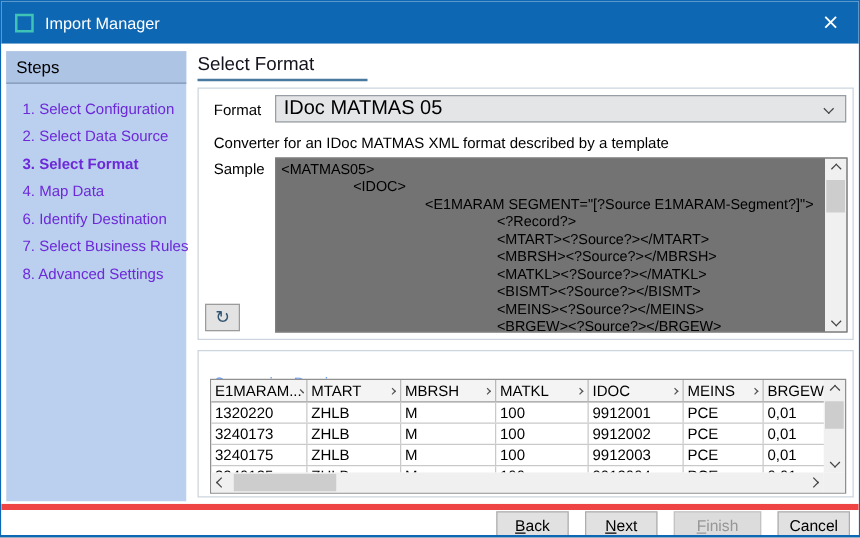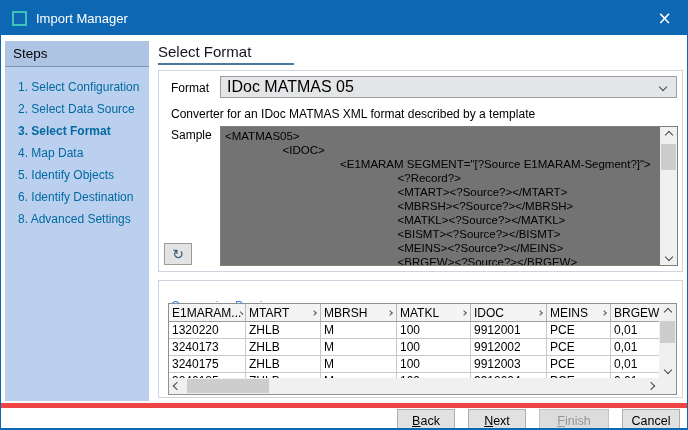--- a/index.html
+++ b/index.html
@@ -14,21 +14,21 @@
   .app-icon { width:15px; height:15px; border:2px solid #3ec3b6; margin-left:11px; }
   .title { color:#ffffff; font-size:13px; margin-left:9px; flex:1; }
   .close-btn { width:45px; height:29px; display:flex; align-items:center; justify-content:center; cursor:default; }
   .close-x { color:#ffffff; font-size:17px; line-height:17px; font-family:"DejaVu Sans", sans-serif; }
   
   .content { position:relative; height:368px; flex-shrink:0; background:#ffffff; }
   
   .sidebar { position:absolute; left:4px; top:6px; width:144px; height:360px; background:#bad0ee; }
   .sidebar-title { height:26px; background:#aec4e4; border-bottom:1px solid #8094b2; font-size:13.5px; color:#000; padding:5px 0 0 8px; }
   .steps { padding-top:9px; }
-  .step { font-size:12px; color:#0369a1; padding:4px 0 4px 13px; white-space:nowrap; }
+  .step { font-size:12px; color:#6d28d9; padding:4px 0 4px 13px; white-space:nowrap; }
   .step.active { font-weight:bold; }
   
   .main { position:absolute; left:157px; top:8px; width:525px; }
   .page-title { font-size:15px; font-weight:normal; color:#14141e; }
   .title-underline { width:136px; height:2px; background:#49799f; margin-top:3px; }
   .groupbox { position:relative; border:1px solid #ccd5dd; background:#ffffff; }
   .gb-format { margin-top:5px; height:202px; }
   .lbl { position:absolute; font-size:12px; color:#000; }
   .lbl-format { left:12px; top:10px; }
   .combobox { position:absolute; left:61px; top:5px; width:457px; height:22px; background:#e4e5e7;
@@ -96,22 +96,22 @@
 
   <div class="content">
 
     <aside class="sidebar">
       <div class="sidebar-title">Steps</div>
       <div class="steps">
         <div class="step">1. Select Configuration</div>
         <div class="step">2. Select Data Source</div>
         <div class="step active">3. Select Format</div>
         <div class="step">4. Map Data</div>
-        <div class="step">5. Identify Objects</div>
         <div class="step">6. Identify Destination</div>
+        <div class="step">7. Select Business Rules</div>
         <div class="step">8. Advanced Settings</div>
       </div>
     </aside>
 
     <main class="main">
       <h1 class="page-title">Select Format</h1>
       <div class="title-underline"></div>
 
       <section class="groupbox gb-format">
         <label class="lbl lbl-format">Format</label>

